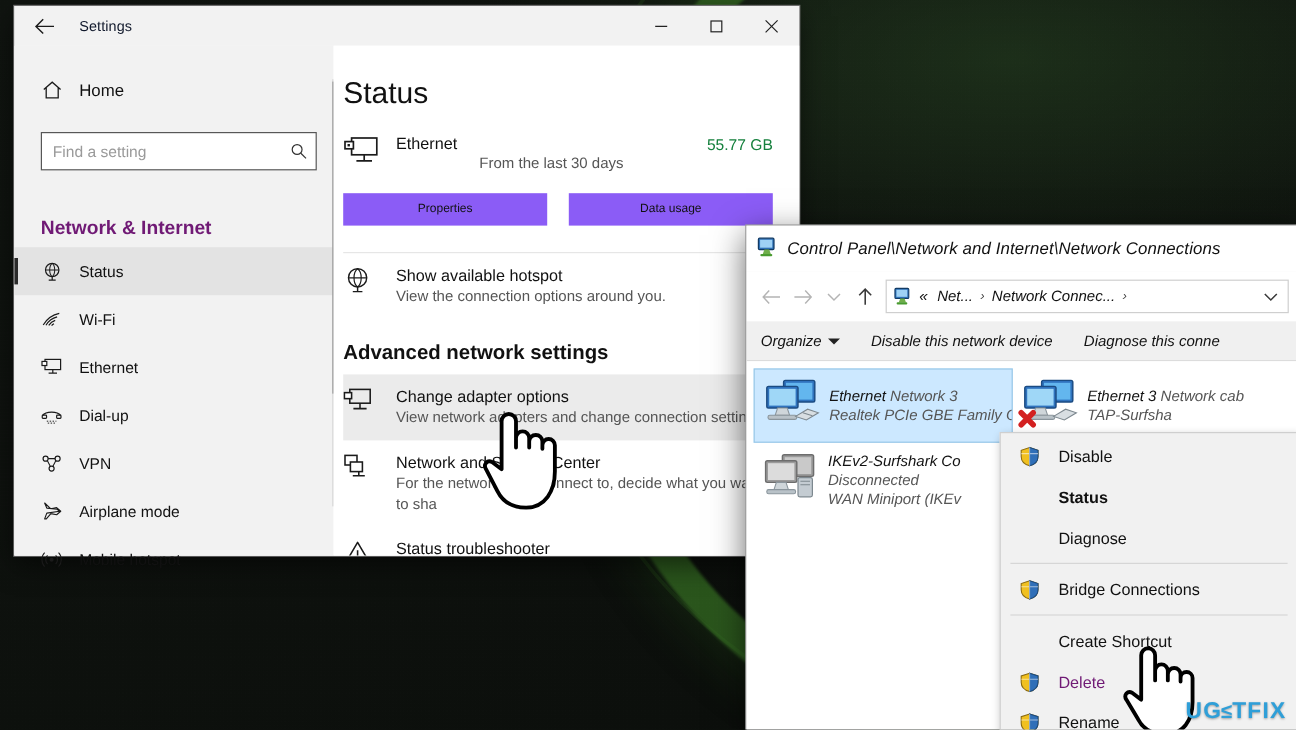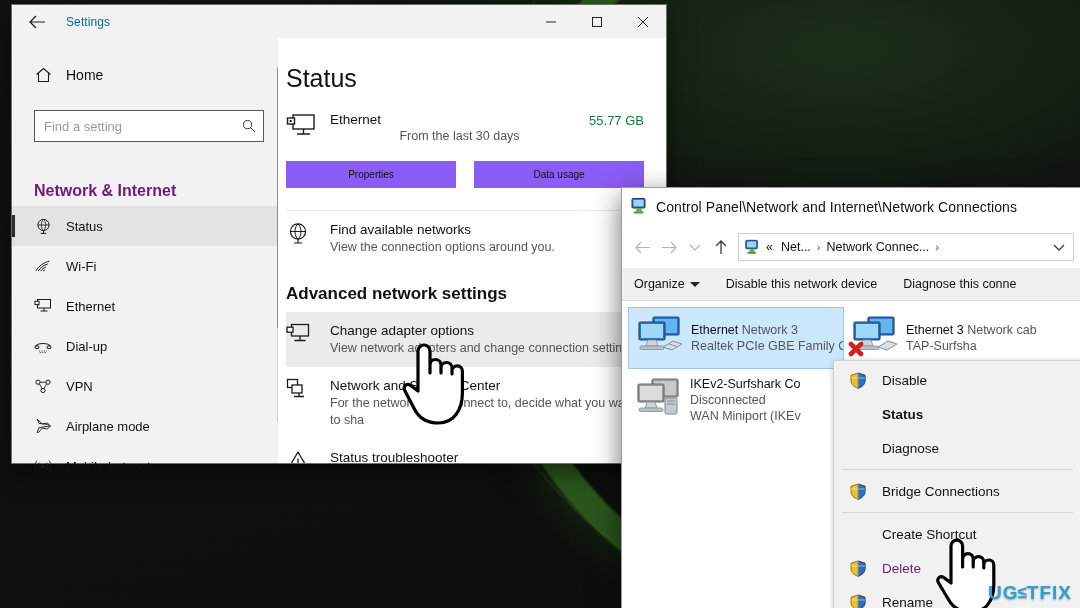--- a/index.html
+++ b/index.html
@@ -47,21 +47,21 @@
   }
   #settings-titlebar{
     height:33px;flex:0 0 33px;display:flex;align-items:center;
     background:#f2f2f2;position:relative;
   }
   #settings-back{
     width:42px;height:30px;display:flex;align-items:center;justify-content:center;
     font-size:17px;color:#1b1b1b;margin-left:4px;cursor:default;
   }
   #settings-title{
-    font-size:12px;color:#0369a1;margin-left:8px;letter-spacing:.1px;
+    font-size:12px;color:#0f172a;margin-left:8px;letter-spacing:.1px;
   }
   #settings-winbtns{
     position:absolute;right:0;top:0;height:33px;display:flex;
   }
   .winbtn{
     width:46px;height:33px;display:flex;align-items:center;justify-content:center;
     font-size:12px;color:#222;
   }
   .winbtn svg{display:block;}
   #settings-body{flex:1;display:flex;min-height:0;background:#fff;}
@@ -131,21 +131,21 @@
   .opt-icon{width:44px;flex:0 0 44px;display:flex;justify-content:flex-start;align-items:flex-start;padding-top:1px;}
   .opt-title{font-size:13.5px;color:#111;line-height:18px;}
   .opt-desc{font-size:12.5px;color:#555;line-height:17px;}
   #adv-heading{font-size:17px;color:#111;margin:18px 0 8px 0;font-weight:bold;}
 
   
   #explorer{
     position:absolute;left:622px;top:188px;width:458px;height:420px;
     background:#f0f0f0;
     box-shadow:0 0 0 1px #9c9c9c, 0 8px 26px rgba(0,0,0,.6);
-    font-size:12.5px;color:#111;overflow:hidden;
+    font-size:12.5px;color:#111;overflow:hidden;font-style:italic;
   }
   #exp-title{
     height:38px;display:flex;align-items:center;background:#fff;padding-left:8px;
   }
   #exp-title-text{font-size:14px;color:#111;margin-left:8px;letter-spacing:.1px;}
   #exp-nav{
     height:42px;background:#fff;display:flex;align-items:center;padding:0 6px 0 8px;
   }
   .navbtn{width:26px;height:26px;display:flex;align-items:center;justify-content:center;color:#b4b4b4;font-size:15px;}
   .navbtn.active{color:#3b3b3b;}
@@ -381,21 +381,21 @@
 
       <div class="opt-row">
         <span class="opt-icon">
           <svg width="24" height="24" viewBox="0 0 24 24">
             <circle cx="12" cy="9.5" r="7.6" fill="none" stroke="#1b1b1b" stroke-width="1.2"></circle>
             <path d="M4.4 9.5 H19.6 M12 1.9 C8 4.8 8 14.2 12 17.1 M12 1.9 C16 4.8 16 14.2 12 17.1" fill="none" stroke="#1b1b1b" stroke-width="1"></path>
             <path d="M12 17.1 V21 M8 21 H16" fill="none" stroke="#1b1b1b" stroke-width="1.2"></path>
           </svg>
         </span>
         <div>
-          <div class="opt-title">Find available networks</div>
+          <div class="opt-title">Show available hotspot</div>
           <div class="opt-desc">View the connection options around you.</div>
         </div>
       </div>
 
       <div id="adv-heading">Advanced network settings</div>
 
       <div class="opt-row highlight">
         <span class="opt-icon">
           <svg width="24" height="22" viewBox="0 0 24 22">
             <rect x="5.5" y="1.5" width="17" height="11.5" fill="none" stroke="#1b1b1b" stroke-width="1.3"></rect>

